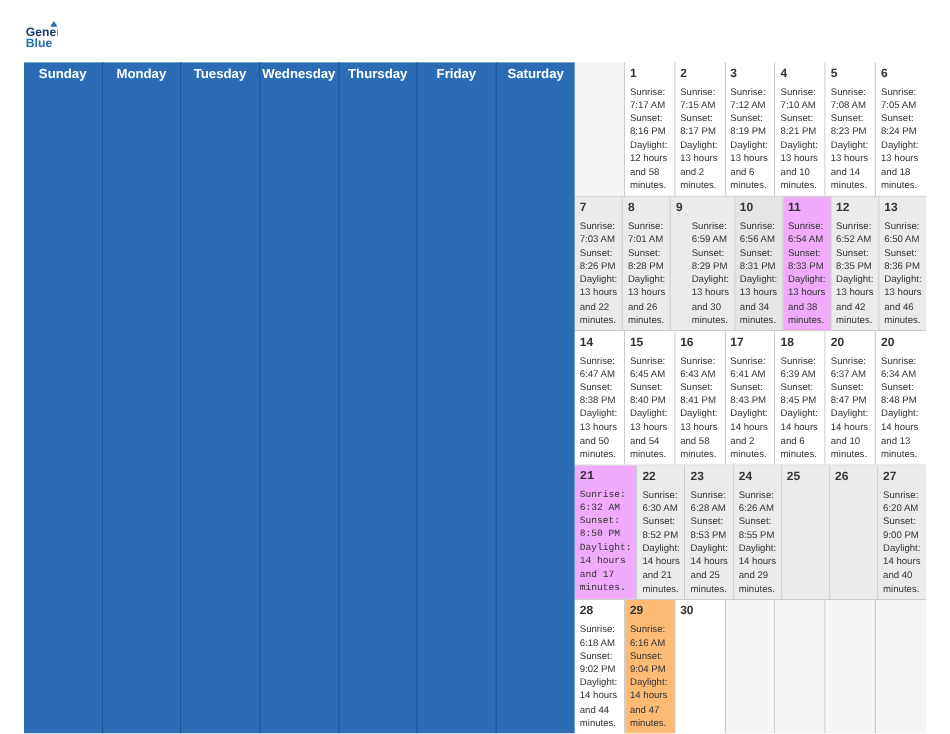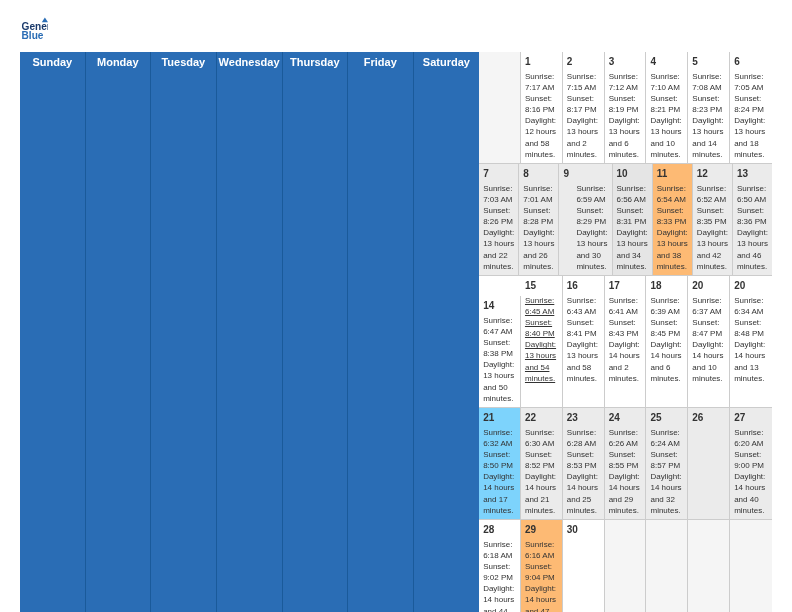--- a/index.html
+++ b/index.html
@@ -196,49 +196,49 @@
             <div class="info" style="white-space: pre-line; margin-left: 13px;">Sunrise: 6:59 AM
 Sunset: 8:29 PM
 Daylight: 13 hours and 30 minutes.</div>
           </div>
           <div class="cal-cell" style="background: #e5e5e5;">
             <span class="day-num">10</span>
             <div class="info" style="white-space: pre-line;">Sunrise: 6:56 AM
 Sunset: 8:31 PM
 Daylight: 13 hours and 34 minutes.</div>
           </div>
-          <div class="cal-cell" style="background: #fdba74;">
+          <div class="cal-cell" style="background: #f0abfc;">
             <span class="day-num">11</span>
             <div class="info" style="white-space: pre-line;">Sunrise: 6:54 AM
 Sunset: 8:33 PM
 Daylight: 13 hours and 38 minutes.</div>
           </div>
           <div class="cal-cell" style="background: rgb(235, 235, 235);">
             <span class="day-num">12</span>
             <div class="info" style="white-space: pre-line;">Sunrise: 6:52 AM
 Sunset: 8:35 PM
 Daylight: 13 hours and 42 minutes.</div>
           </div>
           <div class="cal-cell" style="background: rgb(235, 235, 235);">
             <span class="day-num">13</span>
             <div class="info" style="white-space: pre-line;">Sunrise: 6:50 AM
 Sunset: 8:36 PM
 Daylight: 13 hours and 46 minutes.</div>
           </div>
         </div>
         <div class="cal-week">
-          <div class="cal-cell" style="background: rgb(255, 255, 255); margin-top: 20px;">
+          <div class="cal-cell" style="background: rgb(255, 255, 255);">
             <span class="day-num">14</span>
             <div class="info" style="white-space: pre-line;">Sunrise: 6:47 AM
 Sunset: 8:38 PM
 Daylight: 13 hours and 50 minutes.</div>
           </div>
           <div class="cal-cell" style="background: rgb(255, 255, 255);">
             <span class="day-num">15</span>
-            <div class="info" style="white-space: pre-line; text-decoration: underline;">Sunrise: 6:45 AM
+            <div class="info" style="white-space: pre-line;">Sunrise: 6:45 AM
 Sunset: 8:40 PM
 Daylight: 13 hours and 54 minutes.</div>
           </div>
           <div class="cal-cell" style="background: rgb(255, 255, 255);">
             <span class="day-num">16</span>
             <div class="info" style="white-space: pre-line;">Sunrise: 6:43 AM
 Sunset: 8:41 PM
 Daylight: 13 hours and 58 minutes.</div>
           </div>
           <div class="cal-cell" style="background: rgb(255, 255, 255);">
@@ -260,21 +260,21 @@
 Daylight: 14 hours and 10 minutes.</div>
           </div>
           <div class="cal-cell" style="background: rgb(255, 255, 255);">
             <span class="day-num">20</span>
             <div class="info" style="white-space: pre-line;">Sunrise: 6:34 AM
 Sunset: 8:48 PM
 Daylight: 14 hours and 13 minutes.</div>
           </div>
         </div>
         <div class="cal-week">
-          <div class="cal-cell" style="background: #7dd3fc;">
+          <div class="cal-cell" style="background: #f0abfc; font-family: Liberation Mono, monospace;">
             <span class="day-num">21</span>
             <div class="info" style="white-space: pre-line;">Sunrise: 6:32 AM
 Sunset: 8:50 PM
 Daylight: 14 hours and 17 minutes.</div>
           </div>
           <div class="cal-cell" style="background: rgb(235, 235, 235);">
             <span class="day-num">22</span>
             <div class="info" style="white-space: pre-line;">Sunrise: 6:30 AM
 Sunset: 8:52 PM
 Daylight: 14 hours and 21 minutes.</div>
@@ -286,23 +286,20 @@
 Daylight: 14 hours and 25 minutes.</div>
           </div>
           <div class="cal-cell" style="background: rgb(235, 235, 235);">
             <span class="day-num">24</span>
             <div class="info" style="white-space: pre-line;">Sunrise: 6:26 AM
 Sunset: 8:55 PM
 Daylight: 14 hours and 29 minutes.</div>
           </div>
           <div class="cal-cell" style="background: rgb(235, 235, 235);">
             <span class="day-num">25</span>
-            <div class="info" style="white-space: pre-line;">Sunrise: 6:24 AM
-Sunset: 8:57 PM
-Daylight: 14 hours and 32 minutes.</div>
           </div>
           <div class="cal-cell" style="background: rgb(235, 235, 235);">
             <span class="day-num">26</span>
           </div>
           <div class="cal-cell" style="background: rgb(235, 235, 235);">
             <span class="day-num">27</span>
             <div class="info" style="white-space: pre-line;">Sunrise: 6:20 AM
 Sunset: 9:00 PM
 Daylight: 14 hours and 40 minutes.</div>
           </div>

